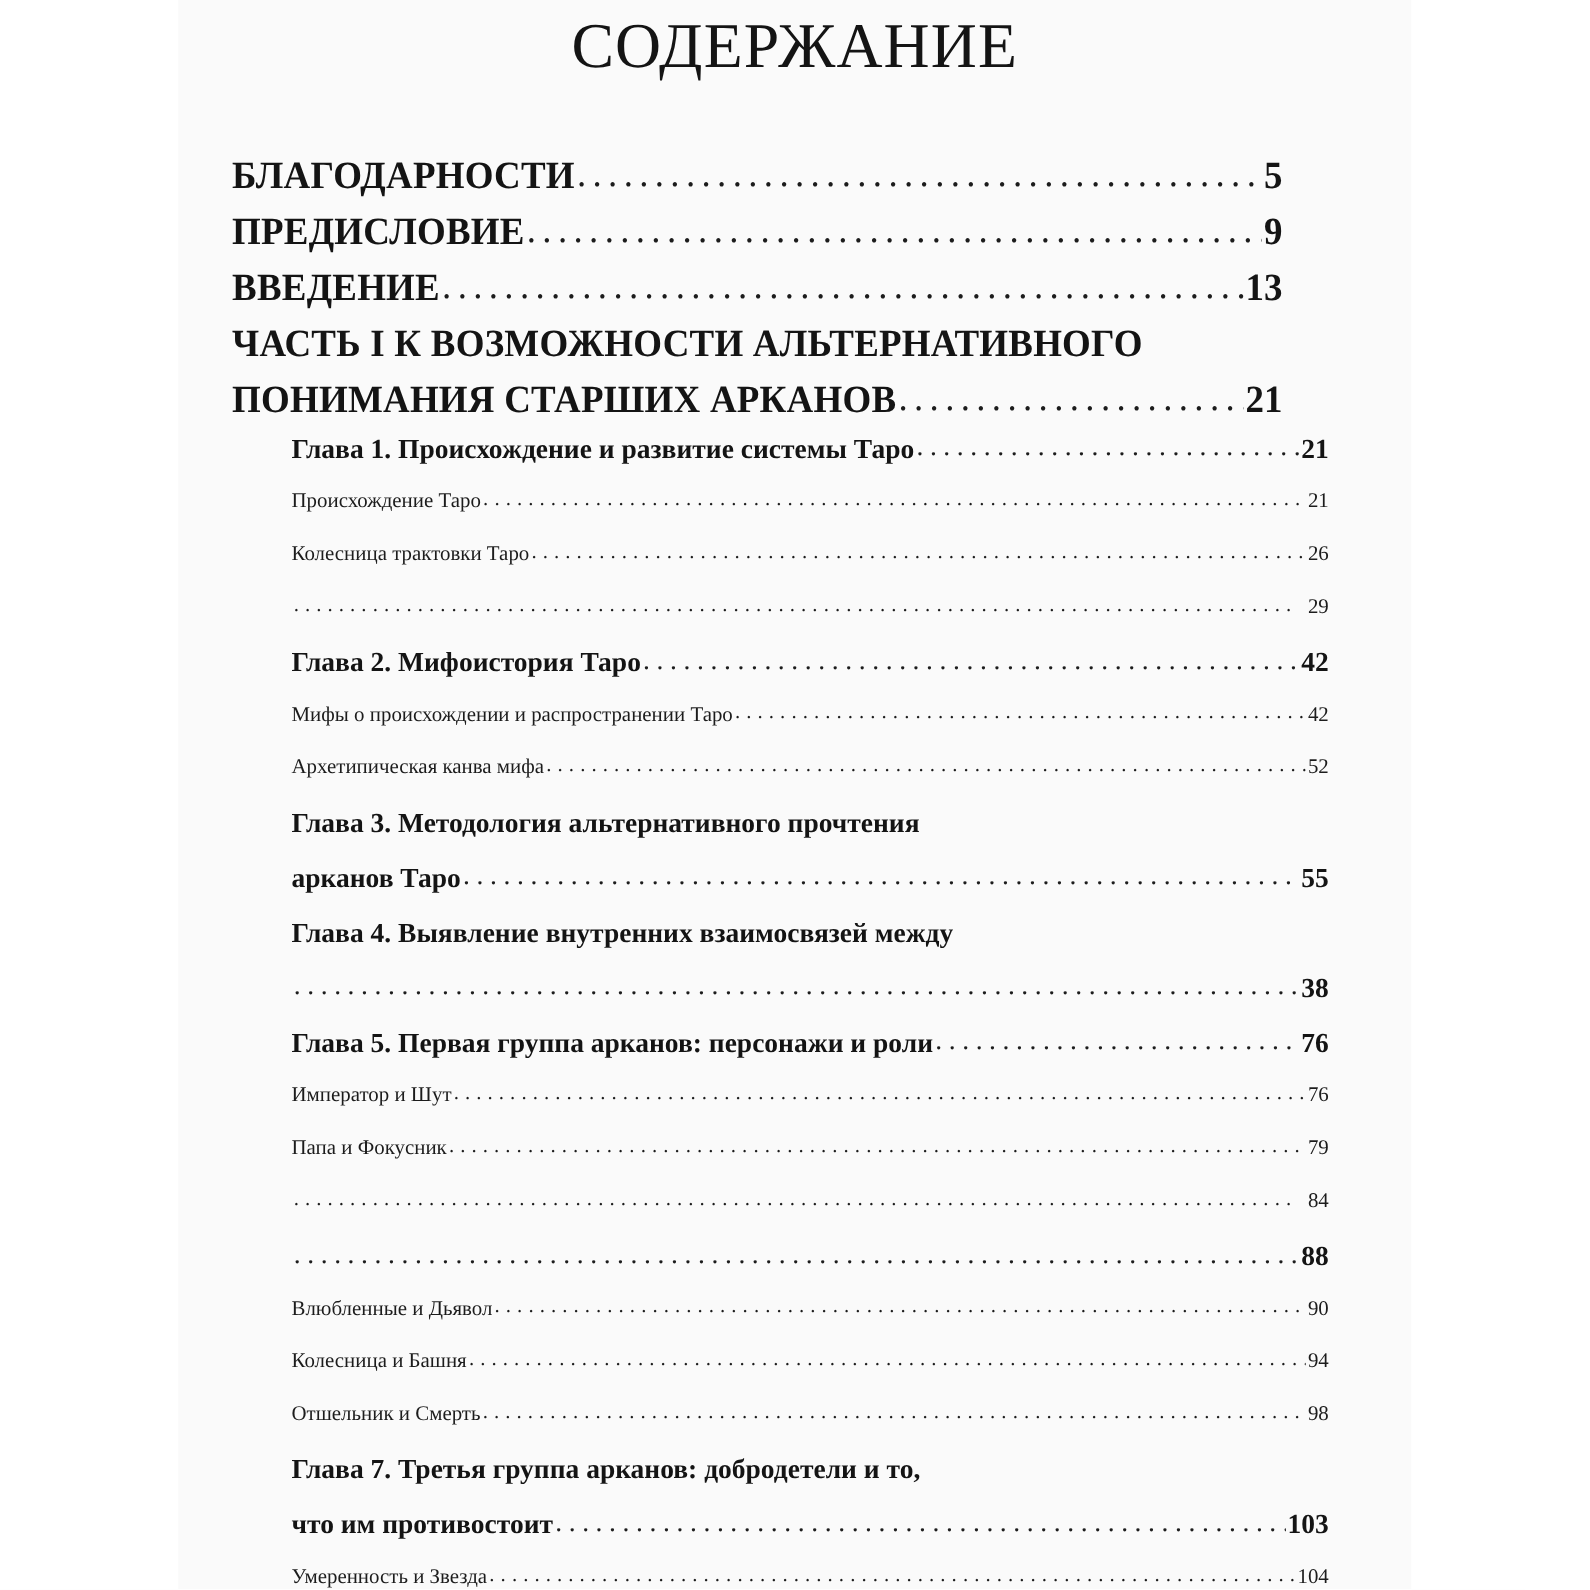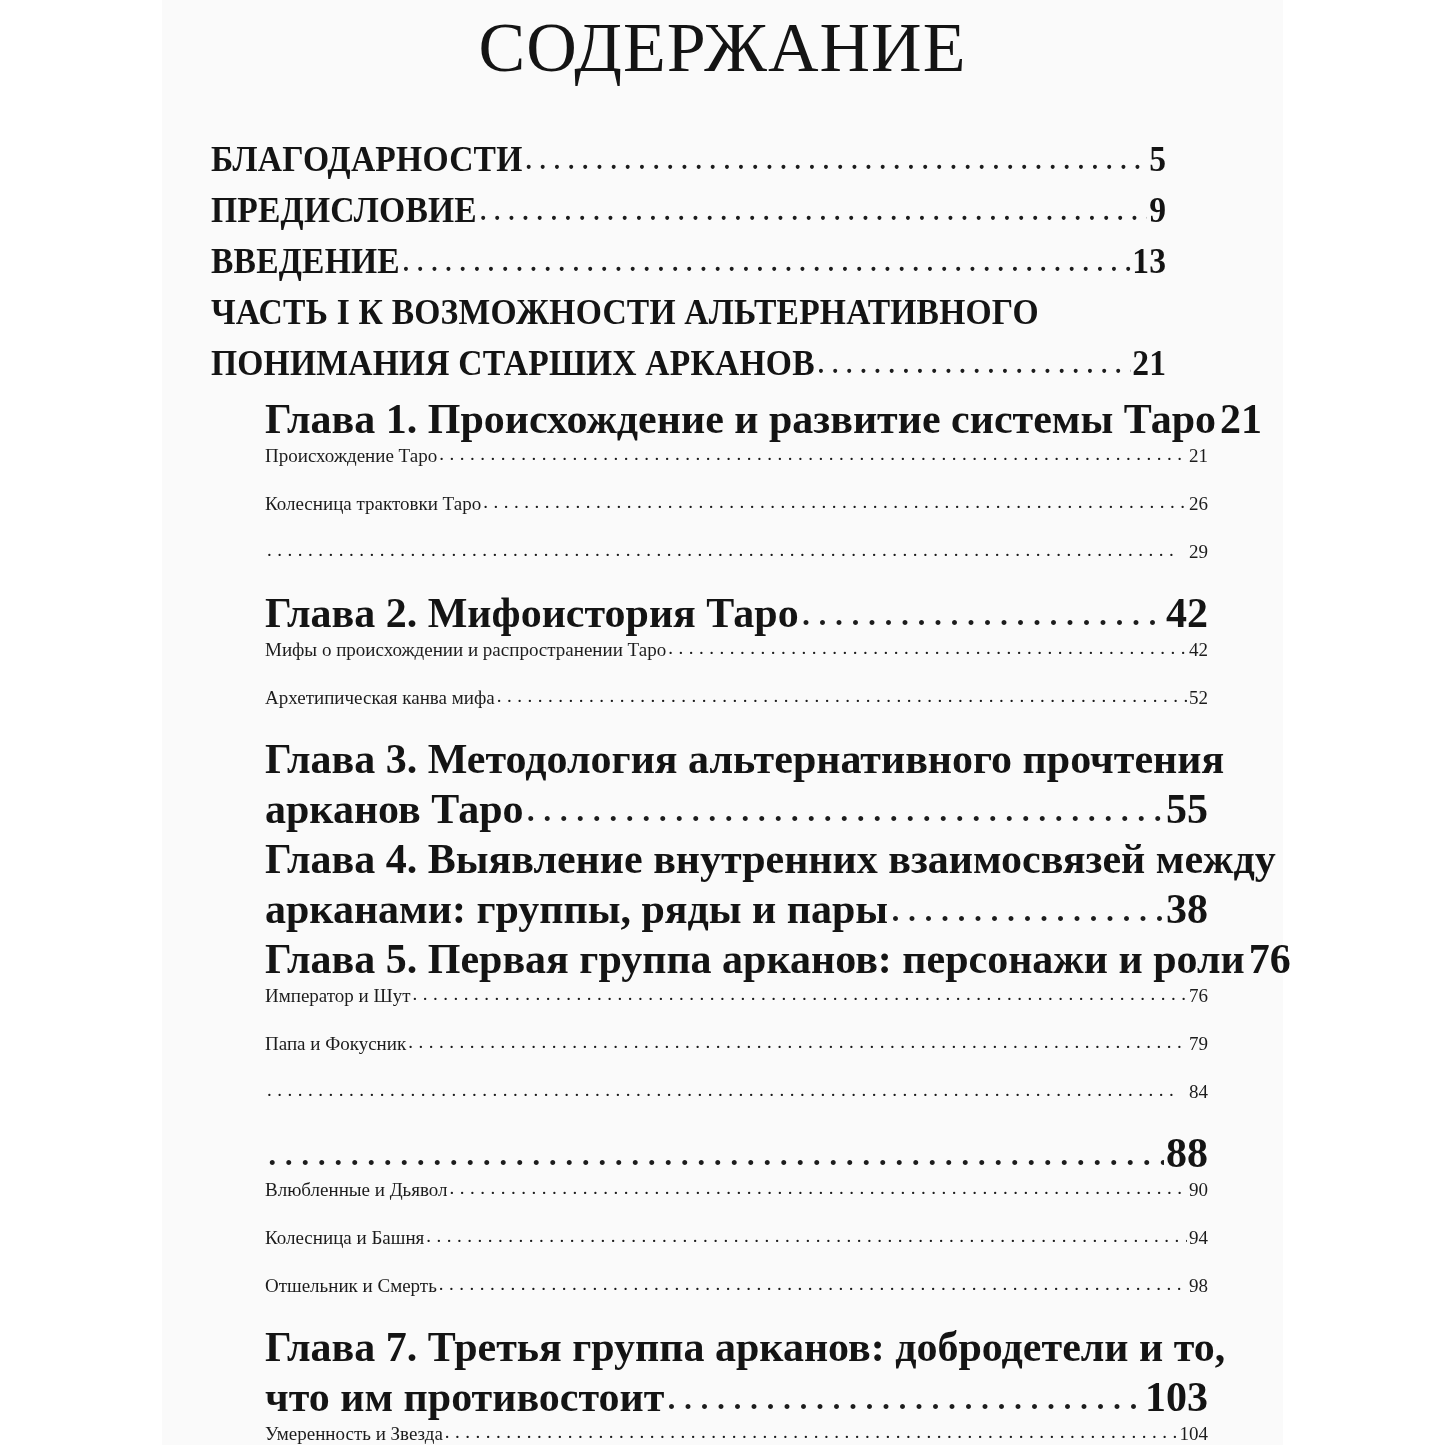--- a/index.html
+++ b/index.html
@@ -24,21 +24,21 @@
     height: 1445px;
     background: #fafafa;
   }
   #toc-title {
     position: absolute;
     left: 0;
     top: 8px;
     width: 1121px;
     text-align: center;
     font-family: "Liberation Serif", "DejaVu Serif", serif;
-    font-size: 70px;
+    font-size: 58px;
     font-weight: 400;
     letter-spacing: 1px;
     color: #141414;
     white-space: nowrap;
   }
   #toc-list {
     position: absolute;
     left: 0;
     top: 140px;
     width: 1121px;
@@ -57,21 +57,21 @@
     font-size: 35px;
     font-weight: 700;
     letter-spacing: 0.2px;
     height: 51px;
     transform: scaleX(0.96);
     transform-origin: left center;
   }
   
   .lvl1 {
     padding-left: 103px;
-    font-size: 42px;
+    font-size: 25px;
     font-weight: 700;
     height: 50px;
   }
   
   .lvl2 {
     padding-left: 103px;
     font-size: 19px;
     font-weight: 400;
     height: 48px;
     color: #1c1c1c;
@@ -177,21 +177,20 @@
           <span class="entry-text">арканов Таро</span>
           <span class="leader">.........................................................................................</span>
           <span class="page-num">55</span>
         </div>
         <div class="toc-entry lvl1 noleader">
           <span class="entry-text">Глава 4. Выявление внутренних взаимосвязей между</span>
           <span class="leader">.........................................................................................</span>
           <span class="page-num"></span>
         </div>
         <div class="toc-entry lvl1">
-          <span class="entry-text">арканами: группы, ряды и пары</span>
           <span class="leader">.........................................................................................</span>
           <span class="page-num">38</span>
         </div>
         <div class="toc-entry lvl1">
           <span class="entry-text">Глава 5. Первая группа арканов: персонажи и роли</span>
           <span class="leader">.........................................................................................</span>
           <span class="page-num">76</span>
         </div>
         <div class="toc-entry lvl2">
           <span class="entry-text">Император и Шут</span>

